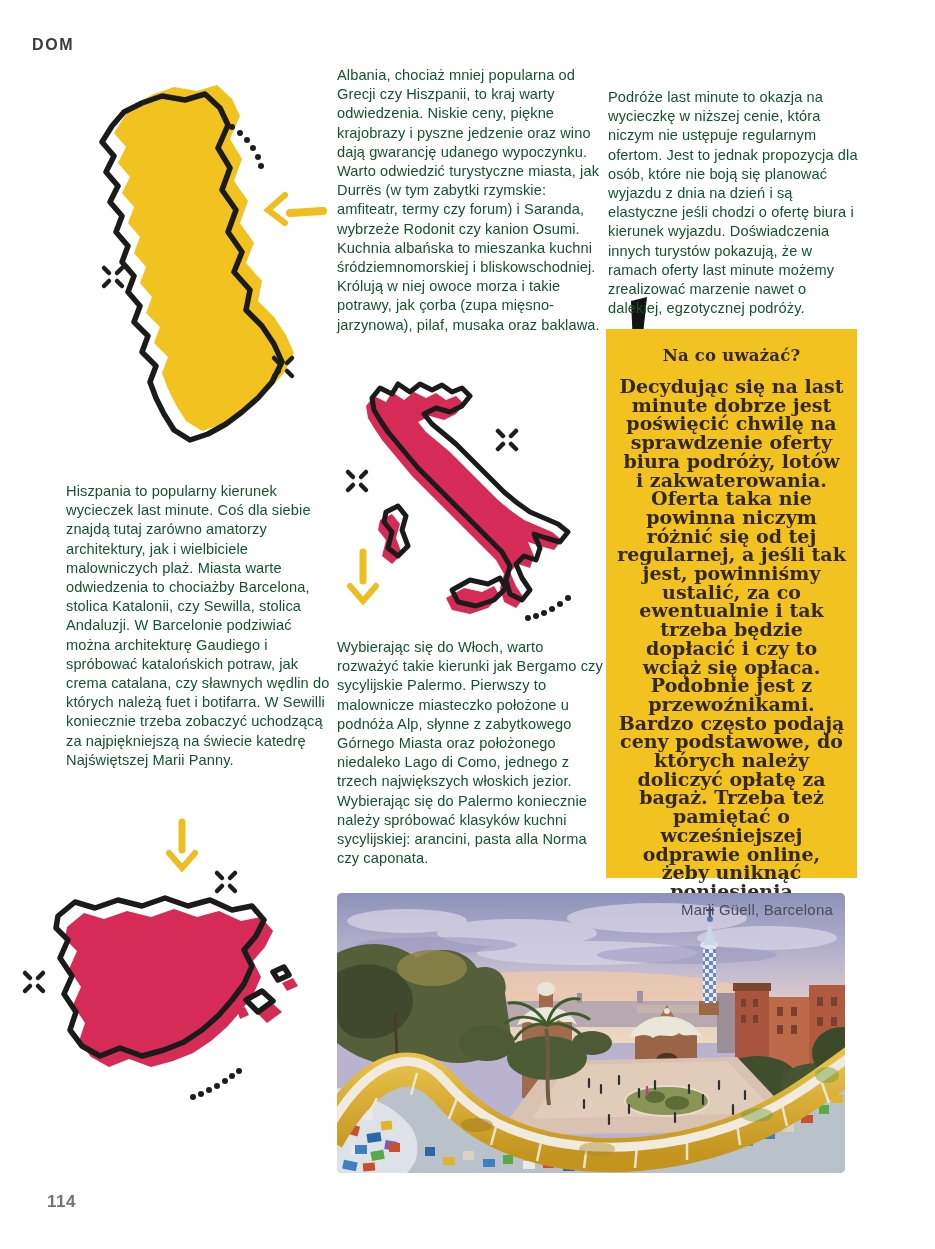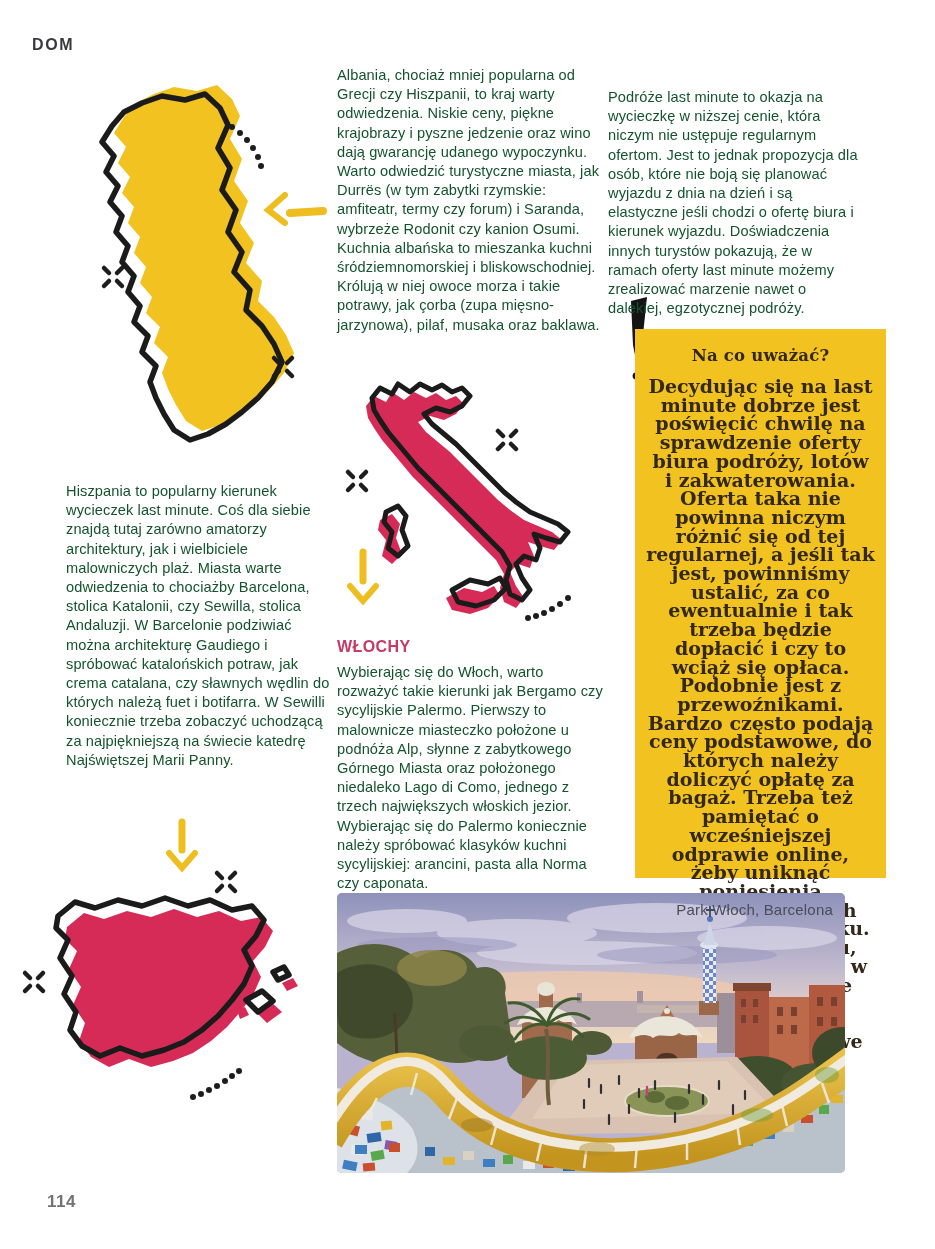--- a/index.html
+++ b/index.html
@@ -140,25 +140,24 @@
 
   <div class="abs intro" style="left:608px;top:88px;width:252px;">
     <p>Podróże last minute to okazja na wycieczkę w niższej cenie, która niczym nie ustępuje regularnym ofertom. Jest to jednak propozycja dla osób, które nie boją się planować wyjazdu z dnia na dzień i są elastyczne jeśli chodzi o ofertę biura i kierunek wyjazdu. Doświadczenia innych turystów pokazują, że w ramach oferty last minute możemy zrealizować marzenie nawet o dalekiej, egzotycznej podróży.</p>
   </div>
 
   <div class="abs sec" style="left:66px;top:482px;width:266px;">
     <p>Hiszpania to popularny kierunek wycieczek last minute. Coś dla siebie znajdą tutaj zarówno amatorzy architektury, jak i wielbiciele malowniczych plaż. Miasta warte odwiedzenia to chociażby Barcelona, stolica Katalonii, czy Sewilla, stolica Andaluzji. W Barcelonie podziwiać można architekturę Gaudiego i spróbować katalońskich potraw, jak crema catalana, czy sławnych wędlin do których należą fuet i botifarra. W Sewilli koniecznie trzeba zobaczyć uchodzącą za najpiękniejszą na świecie katedrę Najświętszej Marii Panny.</p>
   </div>
 
   <div class="abs sec" style="left:337px;top:638px;width:268px;">
-    <h2>WŁOCHY</h2>
     <p>Wybierając się do Włoch, warto rozważyć takie kierunki jak Bergamo czy sycylijskie Palermo. Pierwszy to malownicze miasteczko położone u podnóża Alp, słynne z zabytkowego Górnego Miasta oraz położonego niedaleko Lago di Como, jednego z trzech największych włoskich jezior. Wybierając się do Palermo koniecznie należy spróbować klasyków kuchni sycylijskiej: arancini, pasta alla Norma czy caponata.</p>
   </div>
 
-  <div class="abs warnbox" style="left:606px;top:329px;width:251px;height:549px;margin-left:29px;">
+  <div class="abs warnbox" style="left:606px;top:329px;width:251px;height:549px;">
     <div class="wtitle">Na co uważać?</div>
     <div class="wbody">Decydując się na last minute dobrze jest poświęcić chwilę na sprawdzenie oferty biura podróży, lotów i zakwaterowania. Oferta taka nie powinna niczym różnić się od tej regularnej, a jeśli tak jest, powinniśmy ustalić, za co ewentualnie i tak trzeba będzie dopłacić i czy to wciąż się opłaca. Podobnie jest z przewoźnikami. Bardzo często podają ceny podstawowe, do których należy doliczyć opłatę za bagaż. Trzeba też pamiętać o wcześniejszej odprawie online, żeby uniknąć poniesienia niespodziewanych kosztów na lotnisku. Szukając noclegu, sprawdź dostępne w Internecie opinie gości, dokładną lokalizację, jak również dodatkowe koszty, np. za sprzątanie.</div>
   </div>
 
   <div class="abs photo" style="left:337px;top:893px;width:508px;height:280px;">
     <svg width="508" height="280" viewBox="0 0 508 280">
       <defs>
         <linearGradient id="sky" x1="0" y1="0" x2="0" y2="1">
           <stop offset="0" stop-color="#8e92bb"></stop>
             <stop offset=".5" stop-color="#c1bacf"></stop>
@@ -349,16 +348,16 @@
         <path d="M 445,212 L 450,233"></path>
           <path d="M 485,190 L 492,210"></path>
       </g>
       <g opacity=".45">
         <ellipse cx="140" cy="232" rx="16" ry="7" fill="#9a7420"></ellipse>
         <ellipse cx="260" cy="256" rx="18" ry="7" fill="#b08a28"></ellipse>
         <ellipse cx="420" cy="222" rx="16" ry="7" fill="#6f9a3a"></ellipse>
         <ellipse cx="490" cy="182" rx="12" ry="8" fill="#6f9a3a"></ellipse>
       </g>
     </svg>
-    <div class="caption">Park Włoch, Barcelona</div>
+    <div class="caption">Marii Güell, Barcelona</div>
   </div>
 
 </div>
 
 </body></html>

